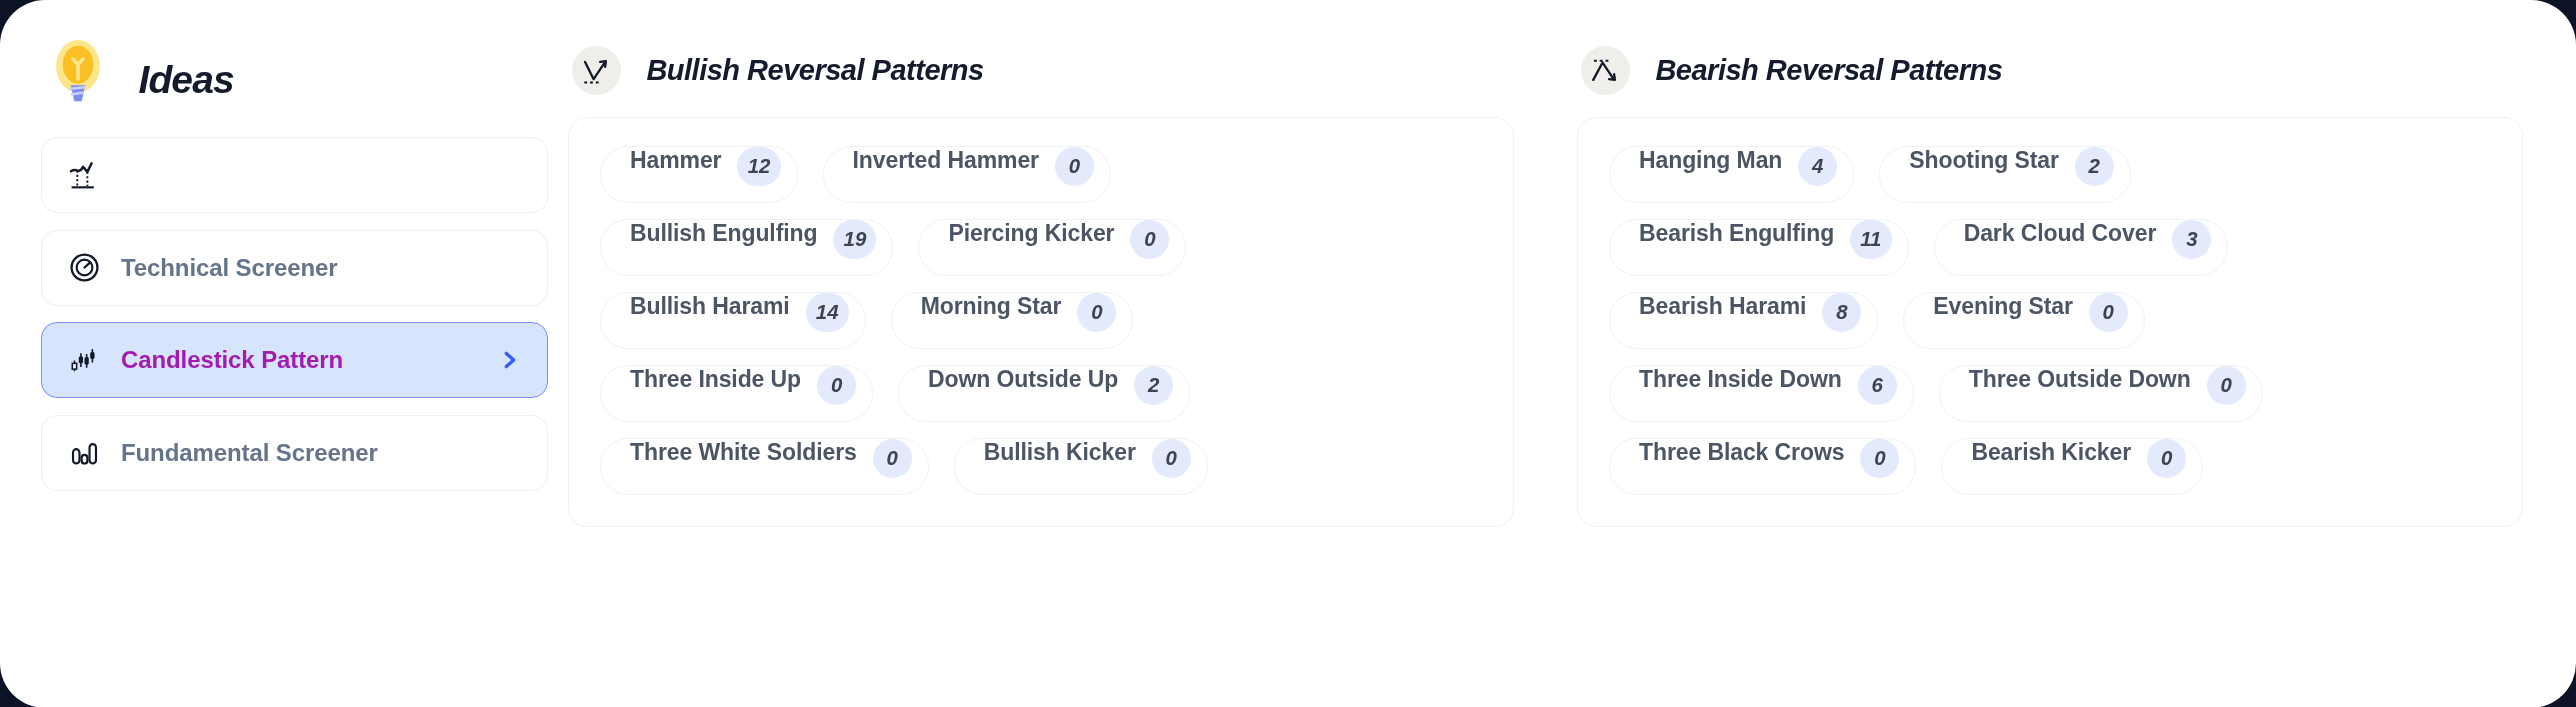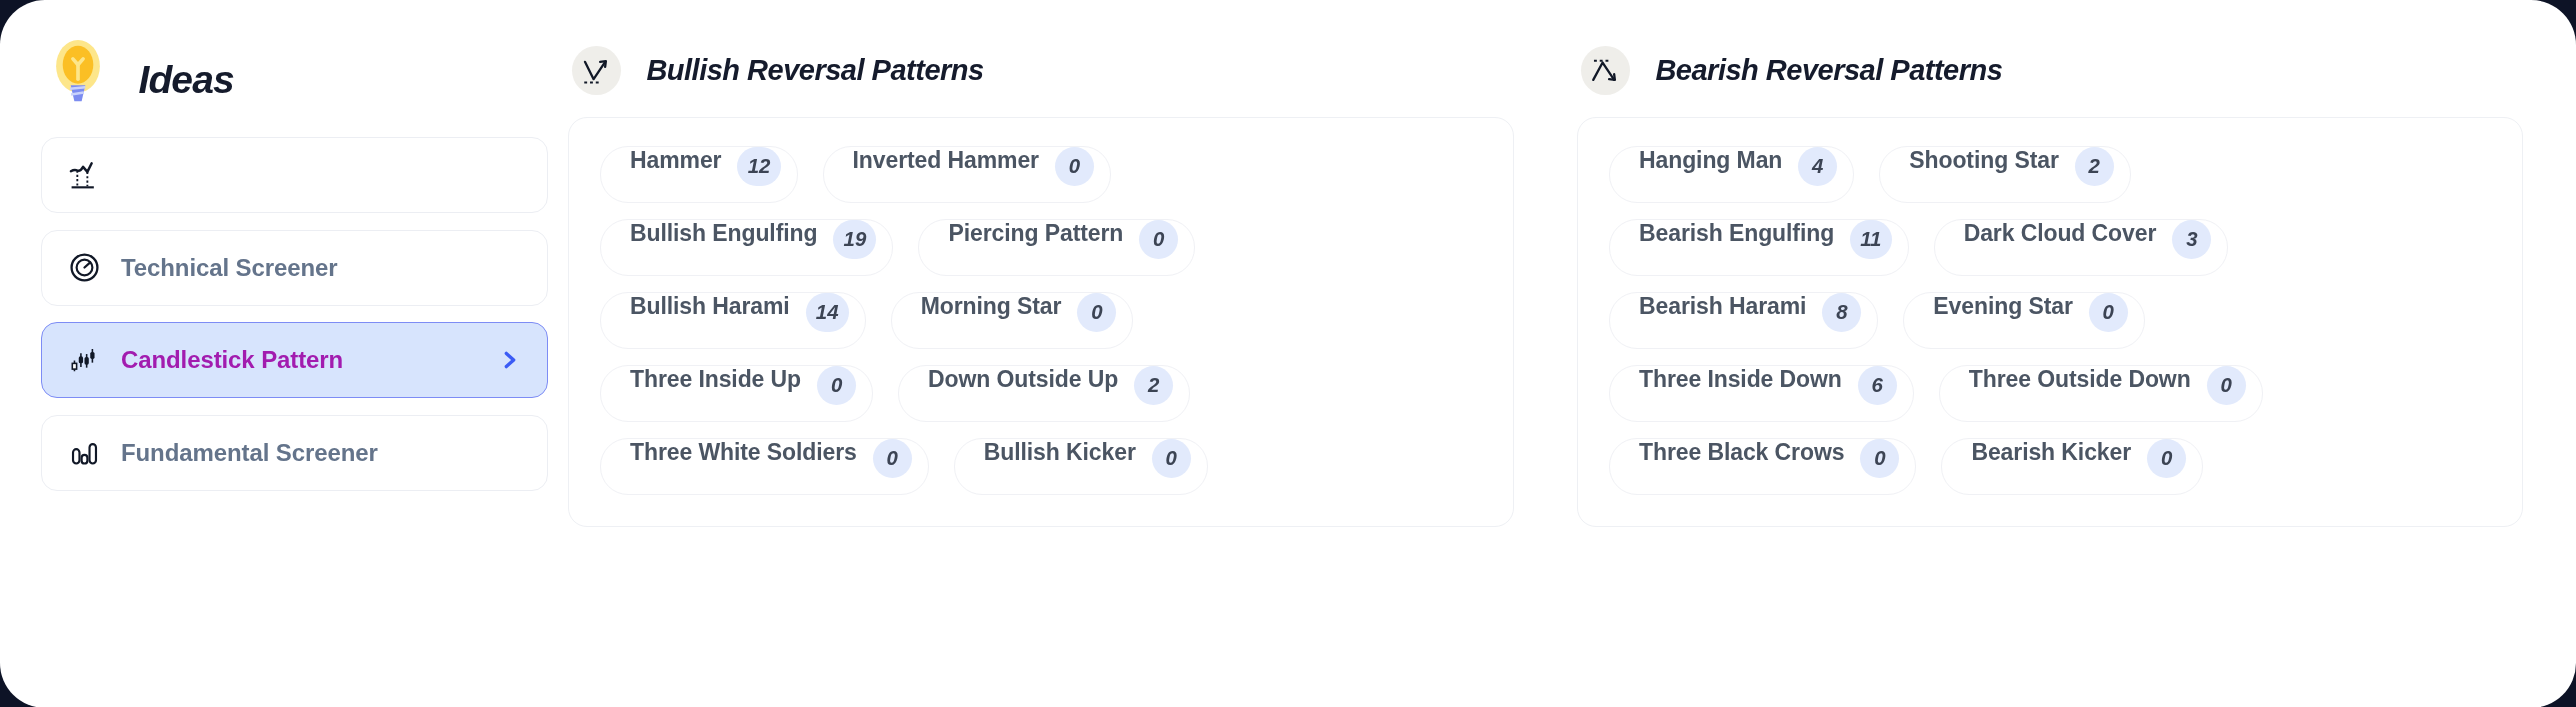--- a/index.html
+++ b/index.html
@@ -320,21 +320,21 @@
               <span class="chip-badge">0</span>
             </div>
           </div>
 
           <div class="chip-row">
             <div class="chip">
               <span class="chip-label">Bullish Engulfing</span>
               <span class="chip-badge">19</span>
             </div>
             <div class="chip">
-              <span class="chip-label">Piercing Pattern</span>
+              <span class="chip-label">Piercing Kicker</span>
               <span class="chip-badge">0</span>
             </div>
           </div>
 
           <div class="chip-row">
             <div class="chip">
               <span class="chip-label">Bullish Harami</span>
               <span class="chip-badge">14</span>
             </div>
             <div class="chip">

